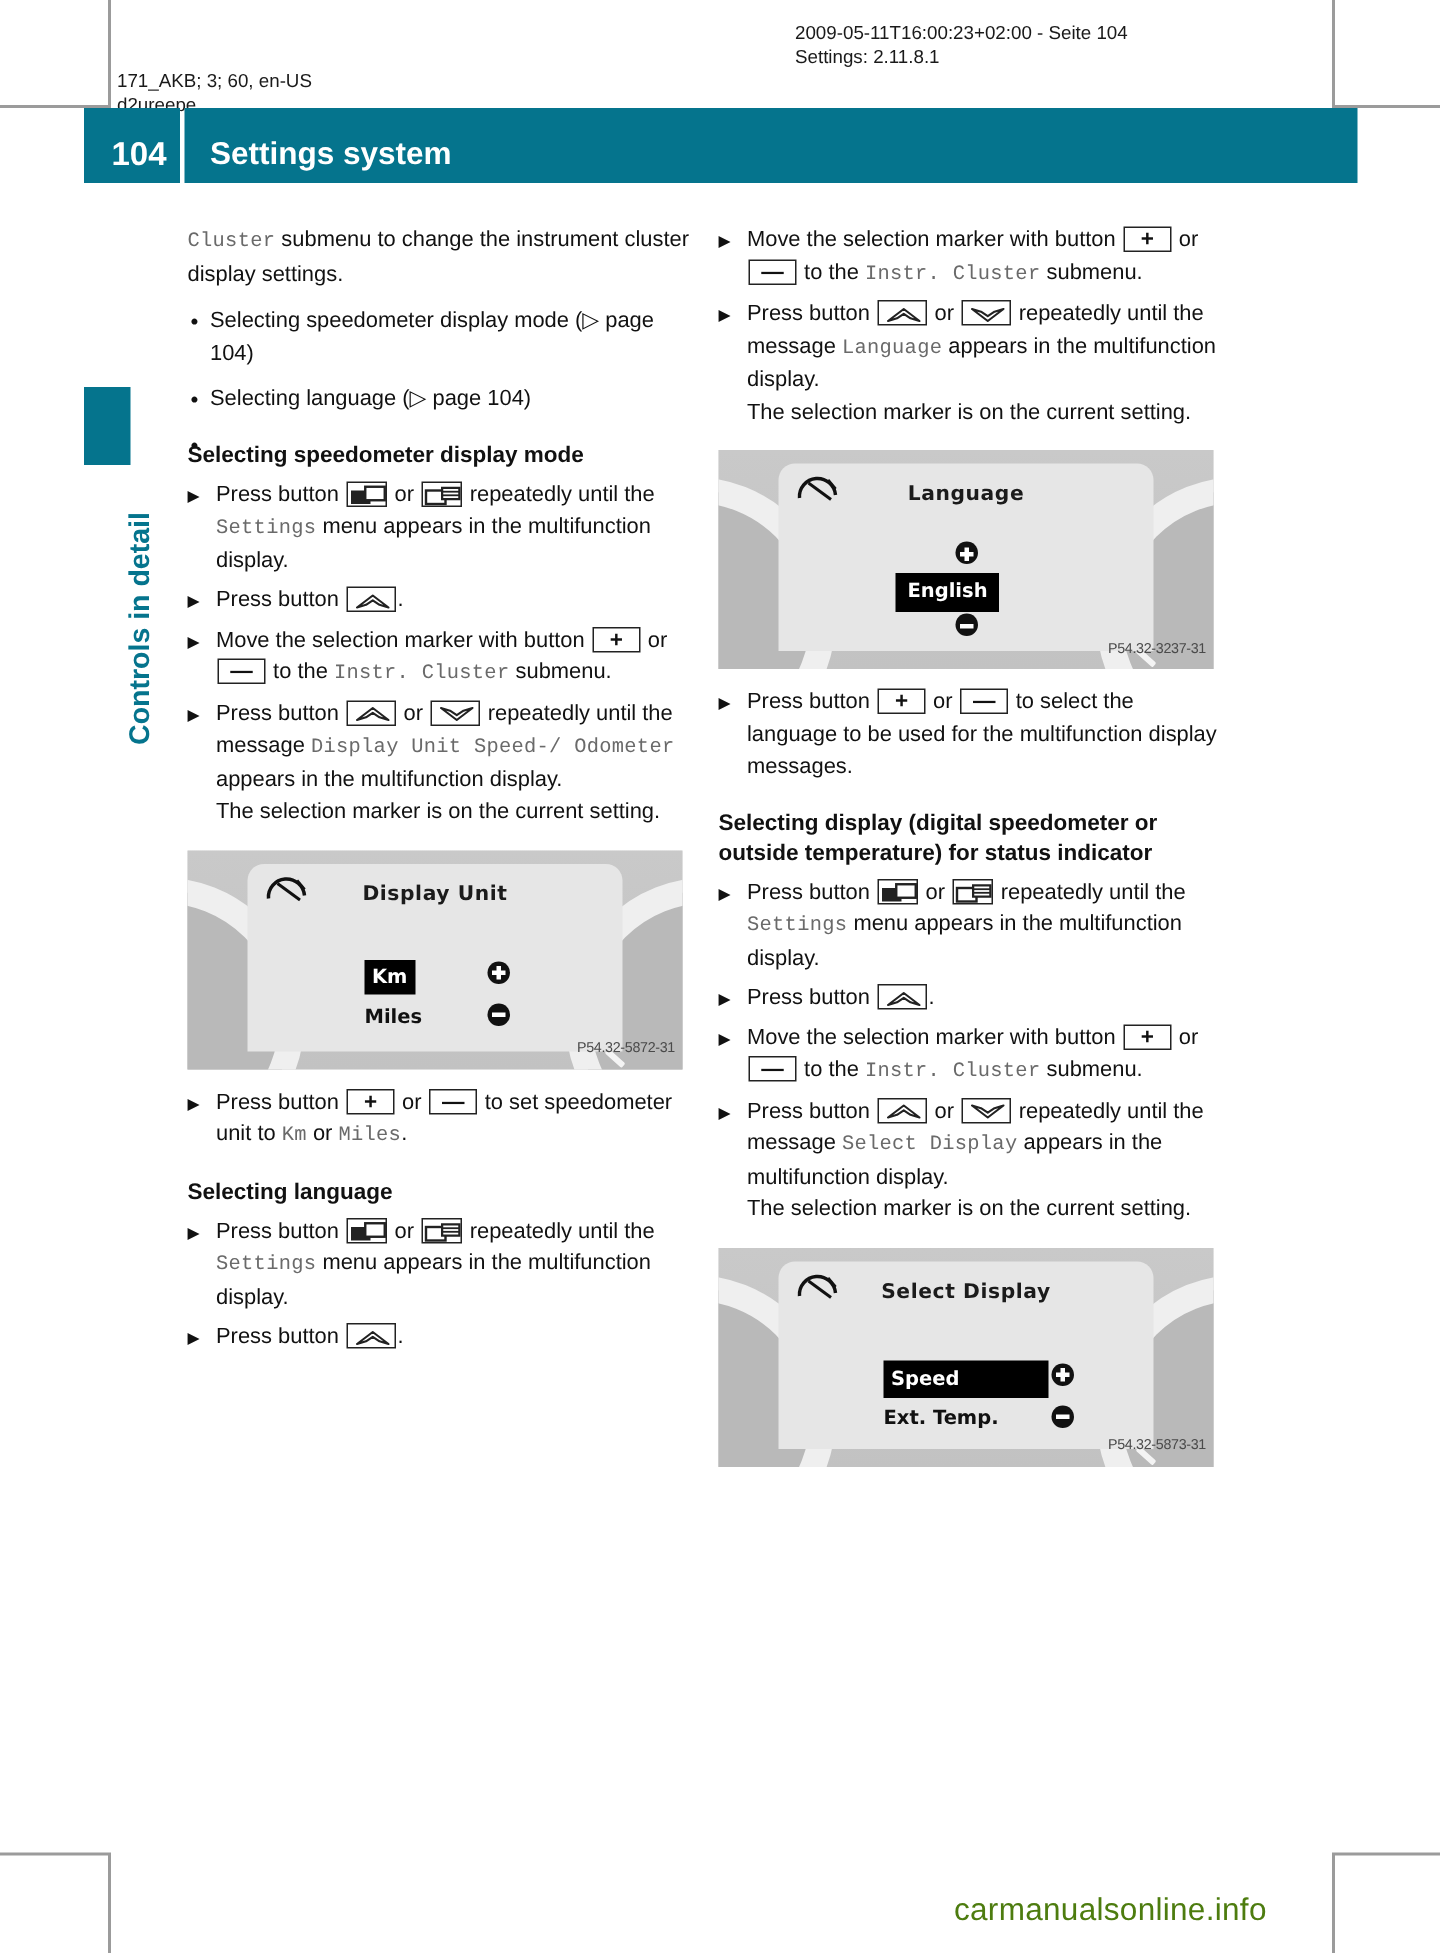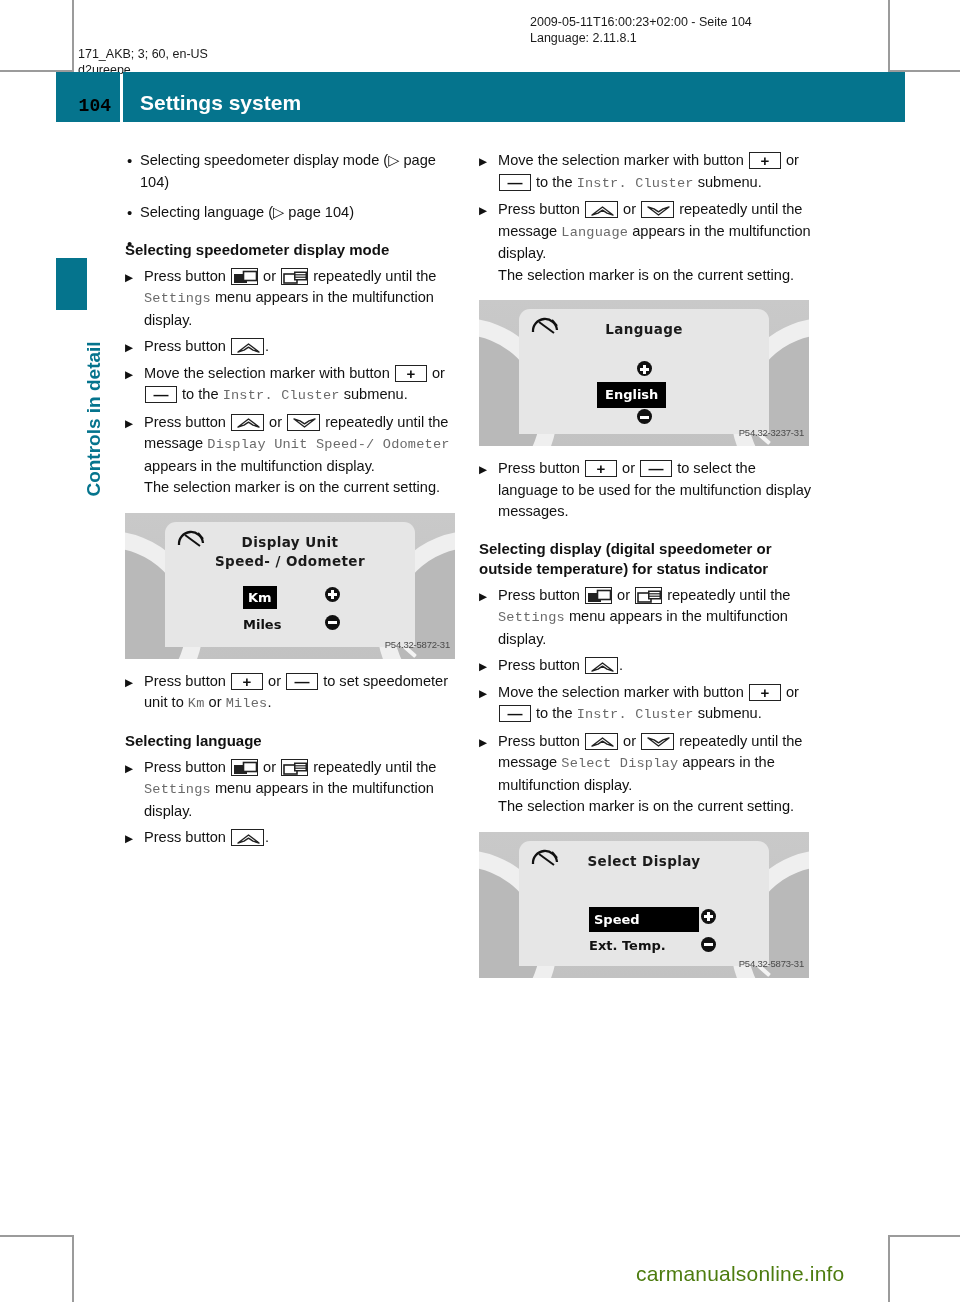--- a/index.html
+++ b/index.html
@@ -23,21 +23,21 @@
   
   .meta{position:absolute;top:14px;font-size:12.5px;color:#1a1a1a;line-height:16px;}
   .meta-left{left:78px;margin-top:32px;}
   .meta-right{left:530px;}
 
   
   .banner{position:absolute;left:56px;top:72px;width:849px;height:50px;}
   .banner-num{position:absolute;left:0;top:0;width:64px;height:50px;background:#05748d;}
   .banner-title{position:absolute;left:67px;top:0;width:782px;height:50px;background:#05748d;}
   .banner-num span{
-    position:absolute;right:9px;bottom:6px;color:#000000;font-weight:bold;font-size:18px;font-family:Liberation Mono, monospace;
+    position:absolute;right:9px;bottom:6px;color:#ffffff;font-weight:bold;font-size:22px;
   }
   .banner-title span{
     position:absolute;left:17px;bottom:7px;color:#fff;font-weight:bold;font-size:21px;
   }
 
   
   .tabmark{position:absolute;left:56px;top:258px;width:31px;height:52px;background:#05748d;}
   .vtab{
     position:absolute;left:-33px;top:405px;width:260px;height:28px;
     transform:rotate(-90deg);transform-origin:center;
@@ -116,37 +116,40 @@
   <div class="cropline h-bl"></div>
   <div class="cropline v-br"></div>
   <div class="cropline h-br"></div>
 
   <div class="meta meta-left">
     <div>171_AKB; 3; 60, en-US</div>
     <div>d2ureepe,</div>
   </div>
   <div class="meta meta-right">
     <div>2009-05-11T16:00:23+02:00 - Seite 104</div>
-    <div>Language: 2.11.8.1</div>
+    <div>Settings: 2.11.8.1</div>
   </div>
 
   <div class="banner">
     <div class="banner-num">
       <span>104</span>
     </div>
     <div class="banner-title">
       <span>Settings system</span>
     </div>
   </div>
 
   <div class="tabmark"></div>
   <div class="vtab">Controls in detail</div>
 
   <div class="col col-left">
 
+    <p class="para">
+      <span class="mono">Cluster</span><span> submenu to change the instrument cluster display settings.</span>
+    </p>
 
     <ul class="blist">
       <li>
         <span class="bdot">•</span>
         <span>Selecting speedometer display mode (▷ page 104)</span>
       </li>
       <li>
         <span class="bdot">•</span>
         <span>Selecting language (▷ page 104)</span>
       </li>
@@ -206,21 +209,20 @@
       </div>
       <div class="screen">
         <span class="gauge-icon">
           <svg width="30" height="17" viewBox="0 0 30 17">
               <path d="M2 15 A12 12 0 0 1 26 13" fill="none" stroke="#111" stroke-width="2.3"></path>
               <path d="M8 5 L23 16" stroke="#111" stroke-width="2"></path>
               <path d="M21 3 L26 9" stroke="#111" stroke-width="2"></path>
             </svg>
         </span>
         <div class="scr-title">Display Unit</div>
-        <div class="scr-title2">Speed- / Odometer</div>
         <div class="opt sel" style="left:78px;top:64px;">Km</div>
         <div class="opt" style="left:78px;top:92px;">Miles</div>
         <div class="pmicon plus" style="left:160px;top:65px;"></div>
         <div class="pmicon" style="left:160px;top:93px;"></div>
       </div>
       <div class="figcap">P54.32-5872-31</div>
     </div>
 
     <ul class="steps">
       <li>

